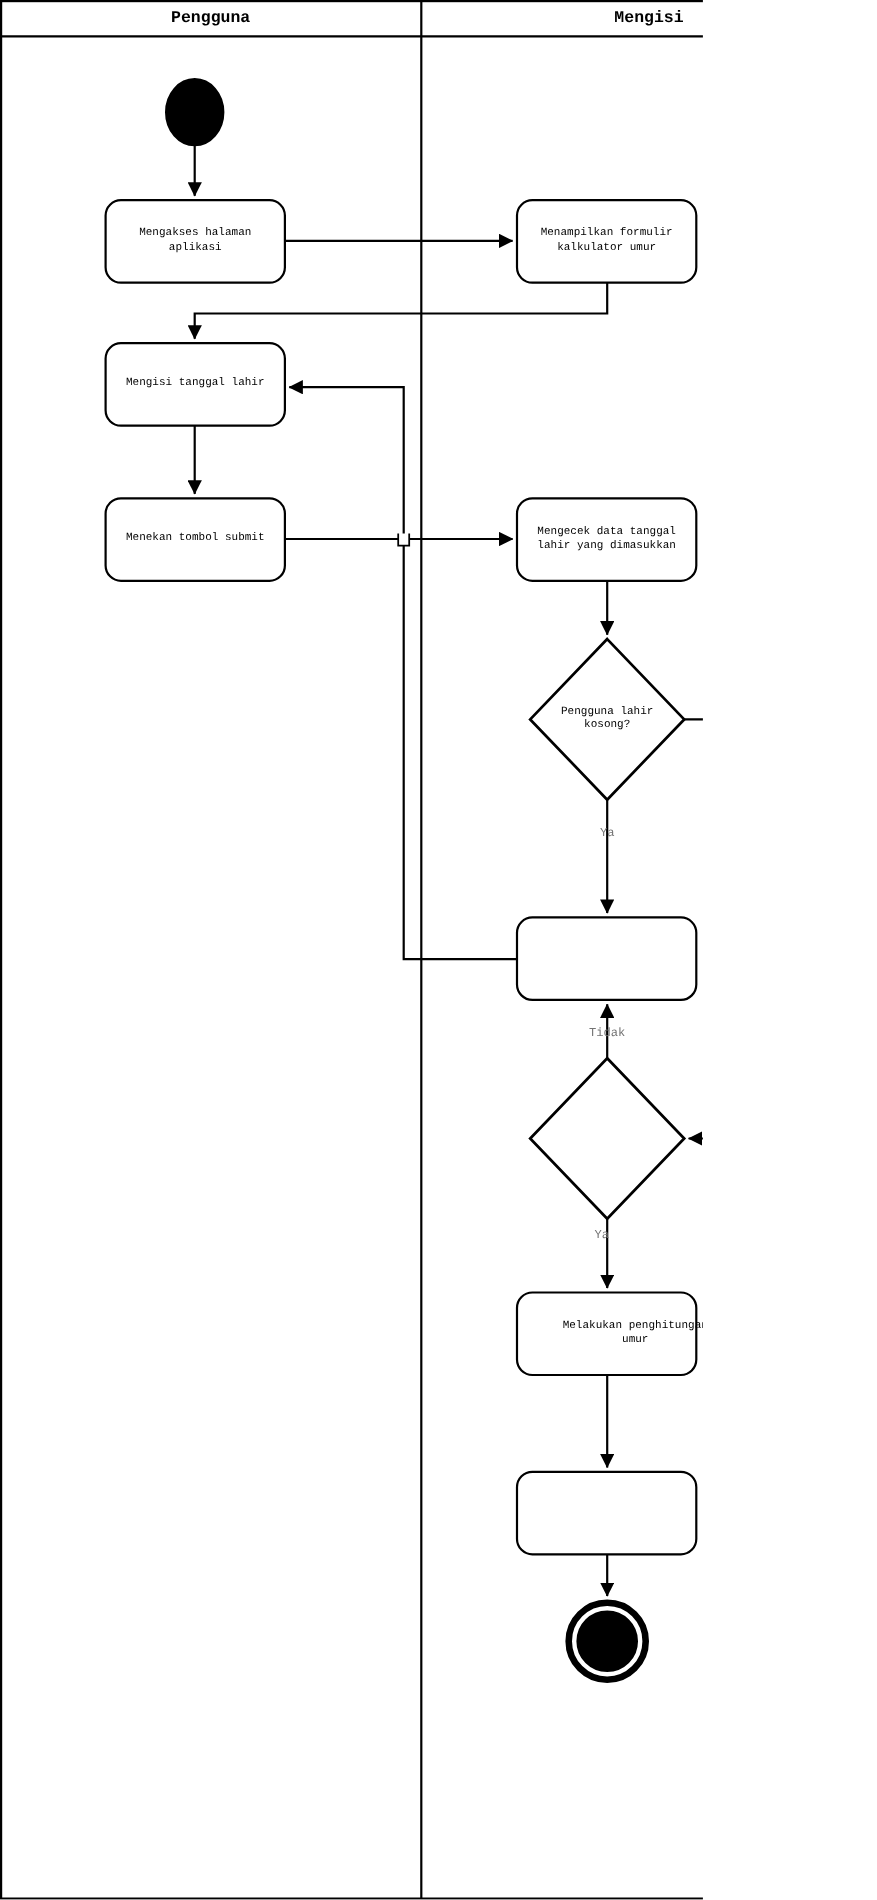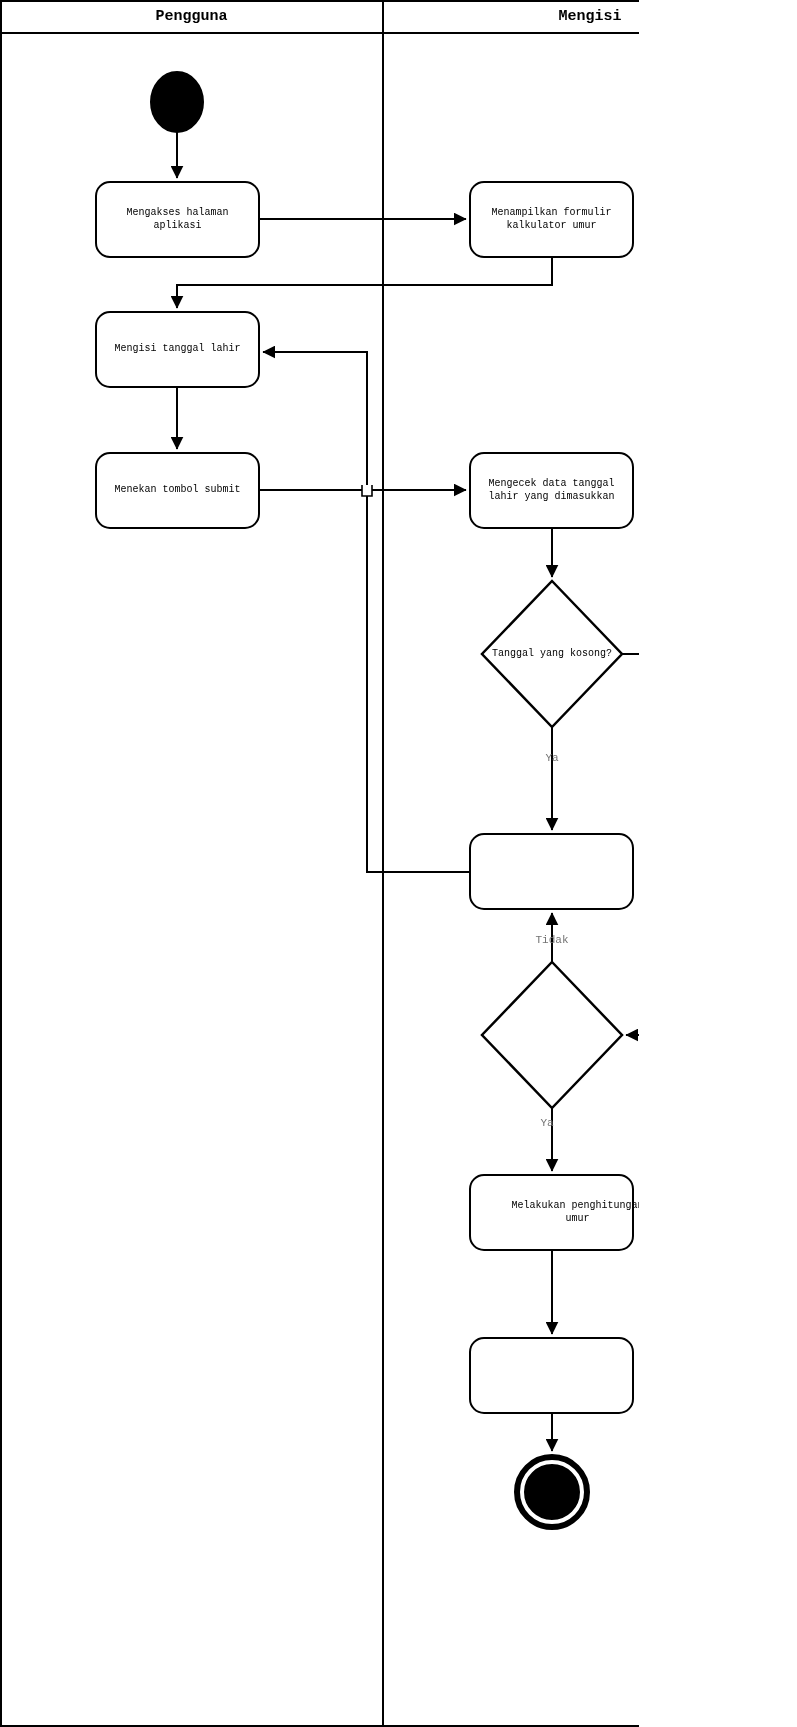--- a/index.html
+++ b/index.html
@@ -109,21 +109,21 @@
   <div class="node-label" style="left:100px;top:186px;width:155px;height:67px;">Mengakses halaman aplikasi</div>
 
   <div class="node-label" style="left:474px;top:186px;width:155px;height:67px;">Menampilkan formulir kalkulator umur</div>
 
   <div class="node-label" style="left:100px;top:316px;width:155px;height:67px;">Mengisi tanggal lahir</div>
 
   <div class="node-label" style="left:474px;top:457px;width:155px;height:67px;">Mengecek data tanggal lahir yang dimasukkan</div>
 
   <div class="node-label" style="left:100px;top:457px;width:155px;height:67px;">Menekan tombol submit</div>
 
-  <div class="node-label" style="left:490px;top:622px;width:124px;height:64px;">Tanggal yang kosong?</div>
+  <div class="node-label" style="left:490px;top:622px;width:124px;height:64px;">Pengguna lahir kosong?</div>
 
 
 
   <div class="node-label" style="left:500px;top:1179px;width:155px;height:67px;">Melakukan penghitungan umur</div>
 
 
   <div class="edge-label" style="left:650px;top:695px;width:70px;">Tidak</div>
 
   <div class="edge-label" style="left:527px;top:752px;width:50px;">Ya</div>
 

